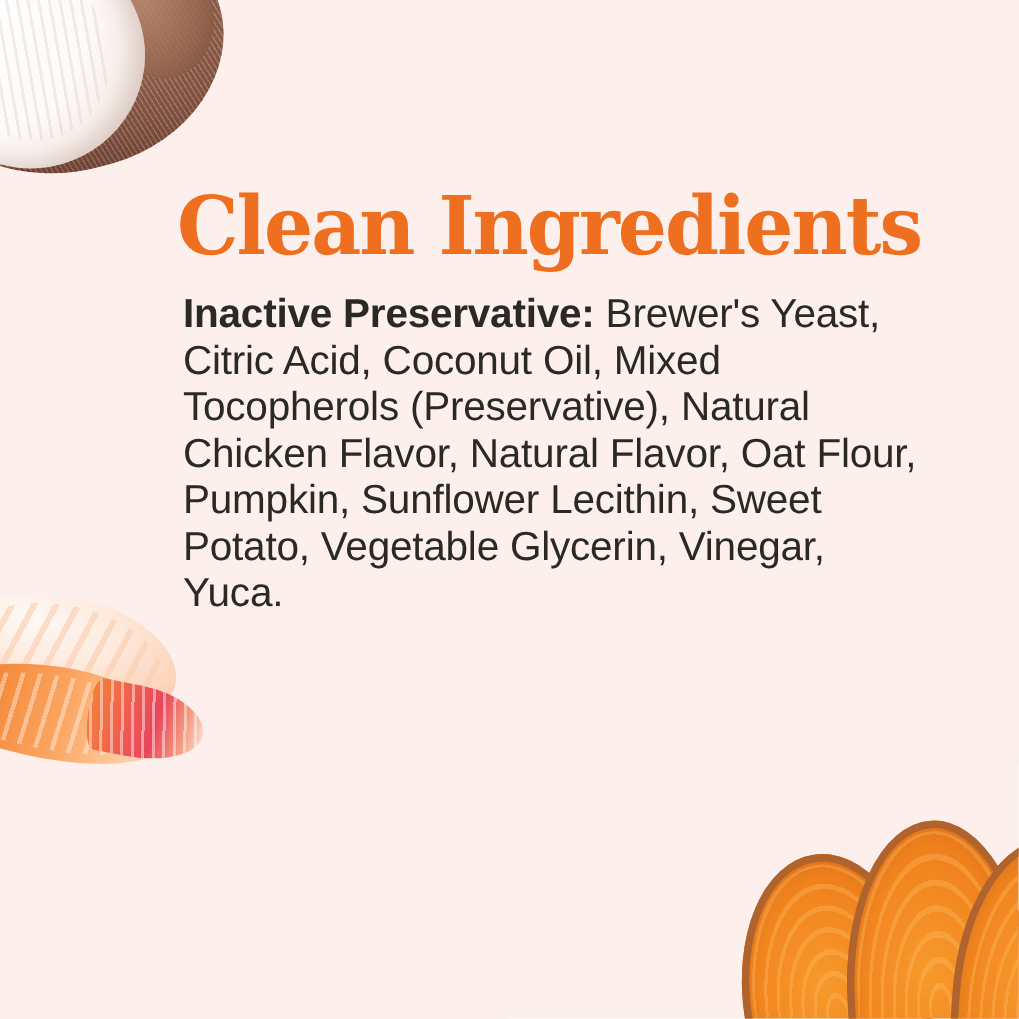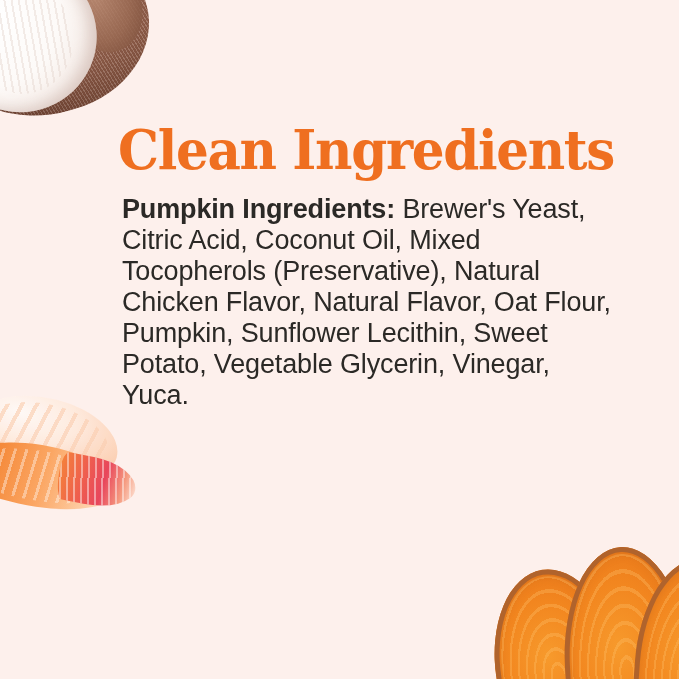--- a/index.html
+++ b/index.html
@@ -221,16 +221,16 @@
   </div>
 
   <div class="deco" id="sweetpotato">
     <div class="slice s1"></div>
     <div class="slice s2"></div>
     <div class="slice s3"></div>
   </div>
 
   <div id="content">
     <h1 id="title">Clean Ingredients</h1>
-    <p id="ingredients"><span class="lead">Pumpkin Ingredients:</span><span> Brewer's Yeast, Citric Acid, Coconut Oil, Mixed Tocopherols (Preservative), Natural Chicken Flavor, Natural Flavor, Oat Flour, Pumpkin, Sunflower Lecithin, Sweet Potato, Vegetable Glycerin, Vinegar, Yuca.</span></p>
+    <p id="ingredients"><span class="lead">Inactive Preservative:</span><span> Brewer's Yeast, Citric Acid, Coconut Oil, Mixed Tocopherols (Preservative), Natural Chicken Flavor, Natural Flavor, Oat Flour, Pumpkin, Sunflower Lecithin, Sweet Potato, Vegetable Glycerin, Vinegar, Yuca.</span></p>
   </div>
 
 </div>
 
 </body></html>

